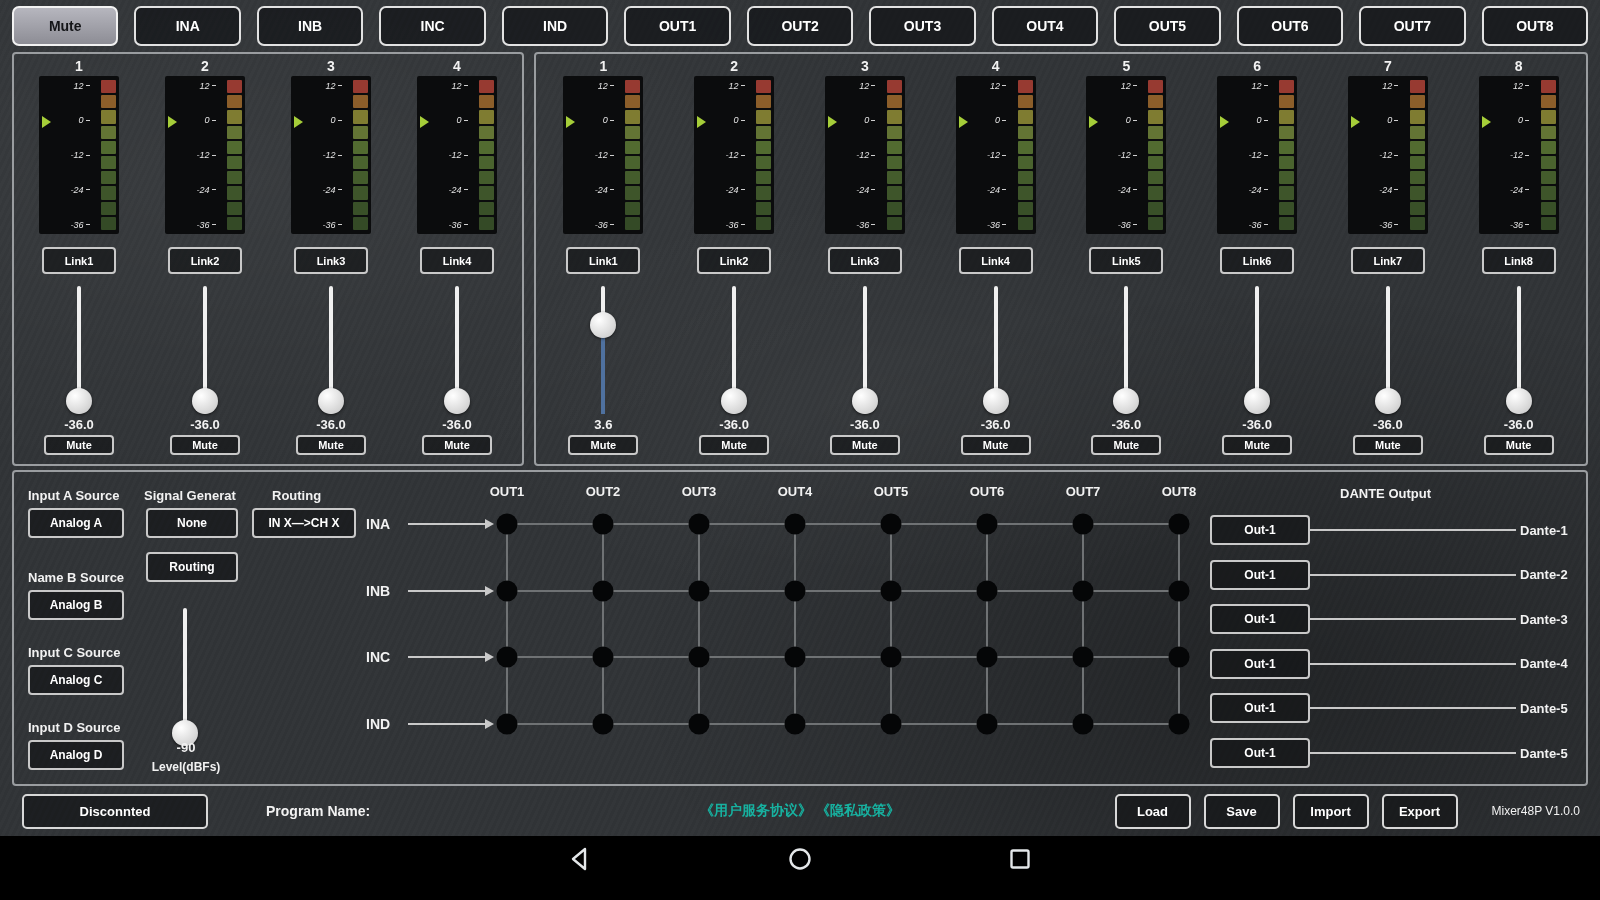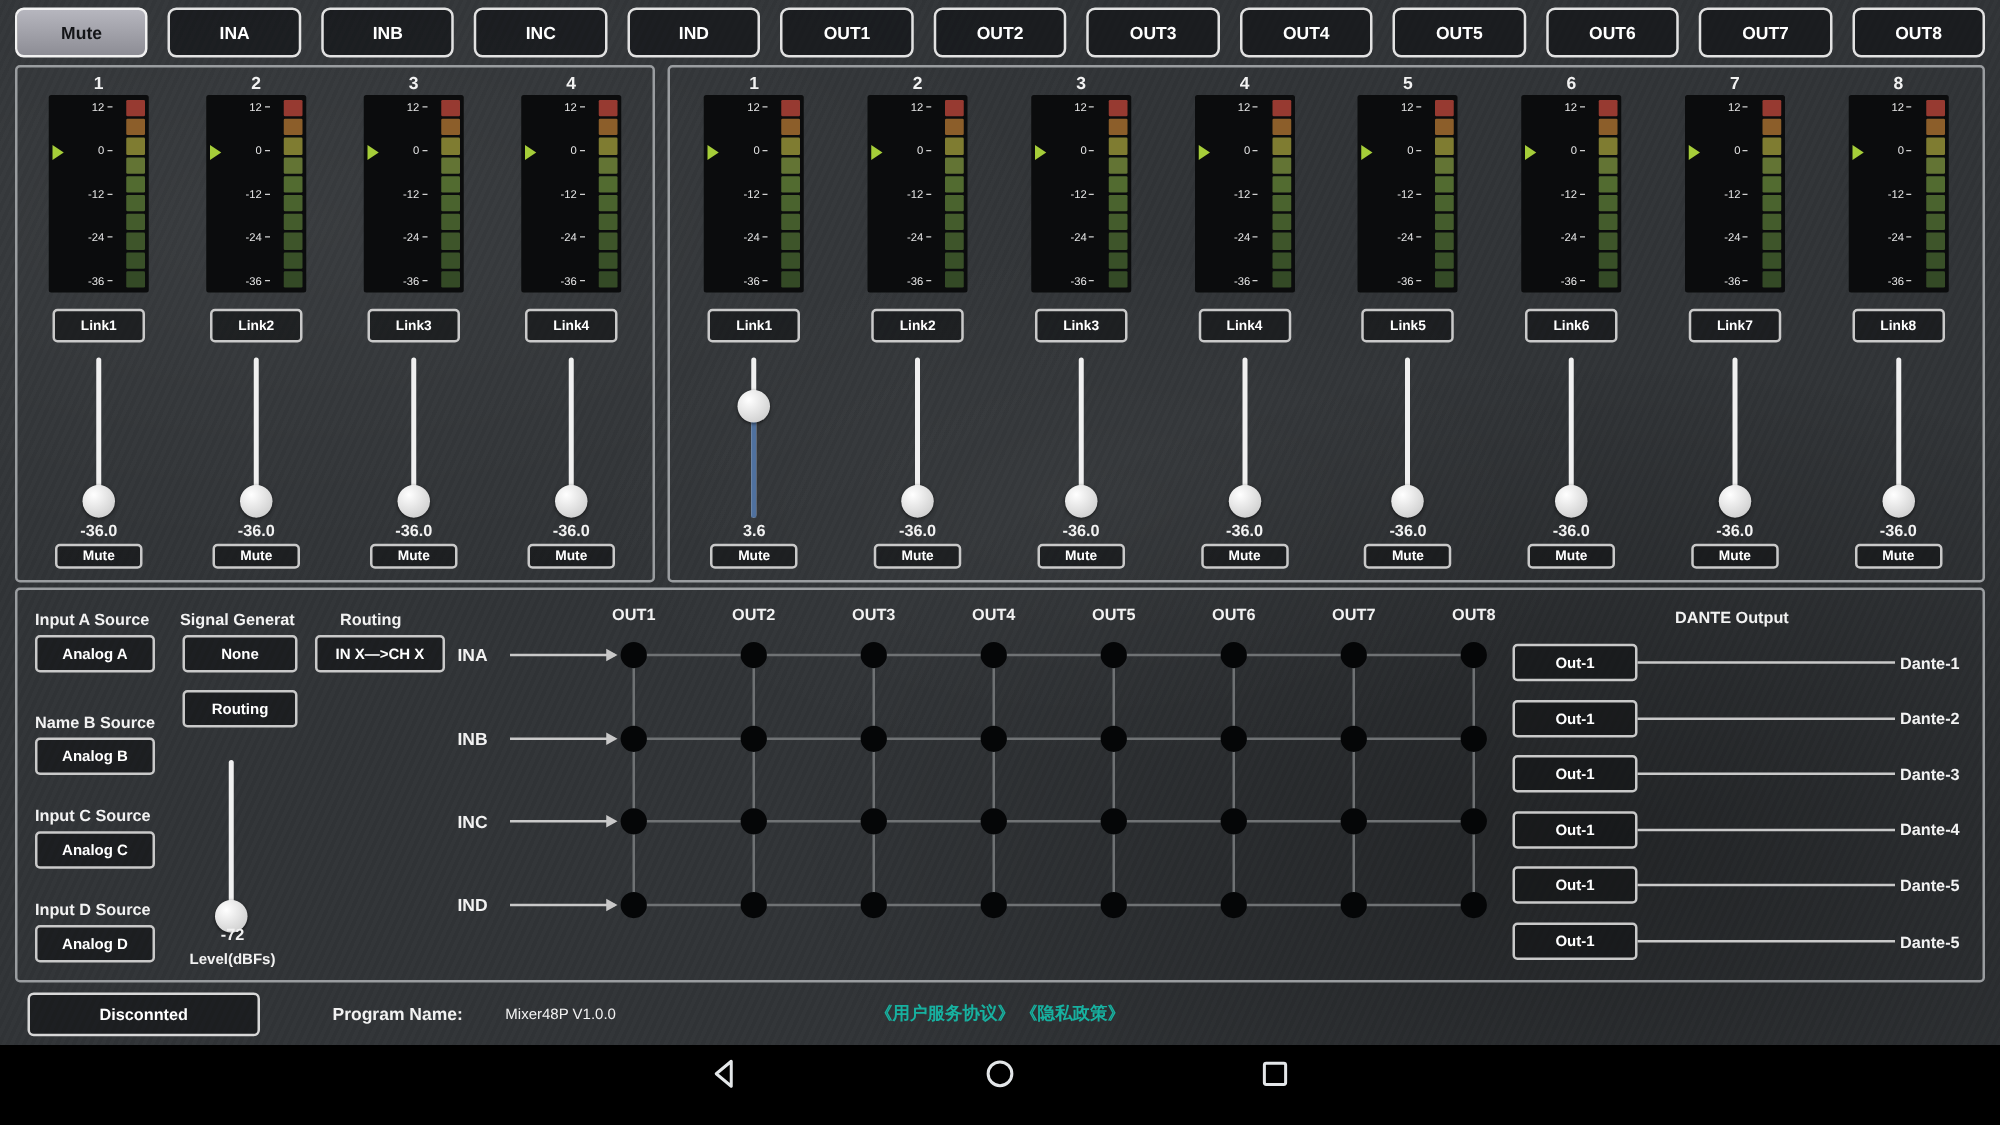--- a/index.html
+++ b/index.html
@@ -23,21 +23,21 @@
   .panel-inputs { width:512px; }
   .panel-outputs { flex:1; }
   .channel { flex:1; display:flex; flex-direction:column; align-items:center; }
   .ch-num { font-size:14px; font-weight:bold; height:17px; }
   .meter { width:80px; height:158px; background:#0b0c0d; border-radius:2px; display:flex; justify-content:space-between;
     padding:4px 3px; margin-top:1px; }
   .arrow-zone { width:10px; position:relative; }
   .zero-arrow { position:absolute; left:0; top:36px; width:0; height:0;
     border-top:6px solid transparent; border-bottom:6px solid transparent; border-left:9px solid #a6ce39; }
   .scale { width:26px; display:flex; flex-direction:column; justify-content:space-between; }
-  .scale-row { display:flex; align-items:center; justify-content:flex-end; font-size:9px; color:#e6e6e6; height:11px; }
+  .scale-row { display:flex; align-items:center; justify-content:flex-end; font-size:9px; color:#e6e6e6; height:11px;font-style:italic; }
   .scale-row::after { content:""; width:4px; height:1px; background:#cfcfcf; margin-left:2px; }
   .leds { width:15px; display:flex; flex-direction:column; gap:2px; }
   .led { flex:1; border-radius:1px; }
   .small-btn { background:rgba(18,20,22,.65); border:2px solid #c9c9c9; border-radius:4px; color:#fff;
     font-weight:bold; font-size:11px; font-family:inherit; cursor:pointer; }
   .link-btn { width:74px; height:27px; margin-top:13px; }
   .fader { position:relative; width:30px; height:128px; margin-top:12px; }
   .fader-track { position:absolute; left:50%; top:0; bottom:0; width:4px; transform:translateX(-50%);
     background:#f0f0f0; border-radius:2px; }
   .fader-fill { position:absolute; left:50%; bottom:0; width:4px; transform:translateX(-50%); background:#4f719f; }
@@ -64,21 +64,21 @@
   .hline { position:absolute; left:0; right:0; height:2px; background:#6f7274; transform:translateY(-50%); }
   .vline { position:absolute; top:0; bottom:0; width:2px; background:#6f7274; transform:translateX(-50%); }
   .dot { position:absolute; width:21px; height:21px; border-radius:50%; background:#050607; transform:translate(-50%,-50%); cursor:pointer; }
   .dante-title { position:absolute; left:1326px; top:14px; font-size:13px; font-weight:bold; }
   .dante-rows { position:absolute; left:1196px; top:0; width:372px; height:100%; }
   .dante-row { position:absolute; left:0; right:0; height:30px; display:flex; align-items:center; }
   .dante-btn { width:100px; height:30px; font-size:12px; }
   .dante-line { flex:1; height:2px; background:#c9c9c9; }
   .dante-label { font-size:13px; font-weight:bold; padding-left:4px; width:66px; }
   
-  .bottom-bar { position:absolute; top:790px; left:12px; right:12px; height:42px; display:flex; align-items:center; }
+  .bottom-bar { position:absolute; top:790px; left:12px; right:12px; height:42px; display:flex; align-items:center;justify-content:flex-end; }
   .bar-btn { background:rgba(18,20,22,.65); border:2px solid #d8d8d8; border-radius:5px; color:#fff; font-weight:bold;
     font-size:13px; font-family:inherit; cursor:pointer; height:35px; }
   .disconnect { width:186px; margin-left:10px; }
   .program-label { margin-left:58px; font-size:14px; font-weight:bold; }
   .agreement { position:absolute; left:50%; transform:translateX(-50%); font-size:14px; font-weight:bold; cursor:pointer; }
   .bar-right { margin-left:auto; display:flex; align-items:center; gap:13px; }
   .bar-right .bar-btn { width:76px; }
   .version { margin-left:34px; margin-right:8px; font-size:12px; }
   
   .navbar { position:absolute; left:0; right:0; top:836px; height:64px; background:#000; display:flex;
@@ -550,21 +550,21 @@
     <div class="ctl-label" style="left:14px;top:173px">Input C Source</div>
     <button class="ctl-btn" style="left:14px;top:193px">Analog C</button>
 
     <div class="ctl-label" style="left:14px;top:248px">Input D Source</div>
     <button class="ctl-btn" style="left:14px;top:268px">Analog D</button>
 
     <div class="fader" style="position:absolute;left:156px;top:124px;height:138px">
       <div class="fader-track"></div>
       <div class="fader-knob" style="bottom:0"></div>
     </div>
-    <div class="gen-value">-72</div>
+    <div class="gen-value">-90</div>
     <div class="gen-label">Level(dBFs)</div>
 
     <div class="matrix-col-headers">
         <div class="col-header" style="left: 0%;">OUT1</div>
         <div class="col-header" style="left: 14.2857%;">OUT2</div>
         <div class="col-header" style="left: 28.5714%;">OUT3</div>
         <div class="col-header" style="left: 42.8571%;">OUT4</div>
         <div class="col-header" style="left: 57.1429%;">OUT5</div>
         <div class="col-header" style="left: 71.4286%;">OUT6</div>
         <div class="col-header" style="left: 85.7143%;">OUT7</div>
@@ -667,20 +667,26 @@
           <div class="dante-line"></div>
           <div class="dante-label">Dante-5</div>
         </div>
       </div>
   </div>
 
   <div class="bottom-bar">
     <button class="bar-btn disconnect">Disconnted</button>
     <div class="program-label">Program Name:</div>
     <div class="agreement" style="color: rgb(23, 177, 160);">《用户服务协议》 《隐私政策》</div>
+    <div class="bar-right">
+        <button class="bar-btn">Load</button>
+        <button class="bar-btn">Save</button>
+        <button class="bar-btn">Import</button>
+        <button class="bar-btn">Export</button>
+      </div>
     <div class="version">Mixer48P V1.0.0</div>
   </div>
 
   <div class="navbar">
     <svg class="nav-icon" viewBox="0 0 26 26">
       <path d="M18 3 L6 13 L18 23 Z" fill="none" stroke="#e4e7e9" stroke-width="2.4" stroke-linejoin="round"></path>
     </svg>
     <svg class="nav-icon" viewBox="0 0 26 26">
       <circle cx="13" cy="13" r="9.5" fill="none" stroke="#e4e7e9" stroke-width="2.4"></circle>
     </svg>

